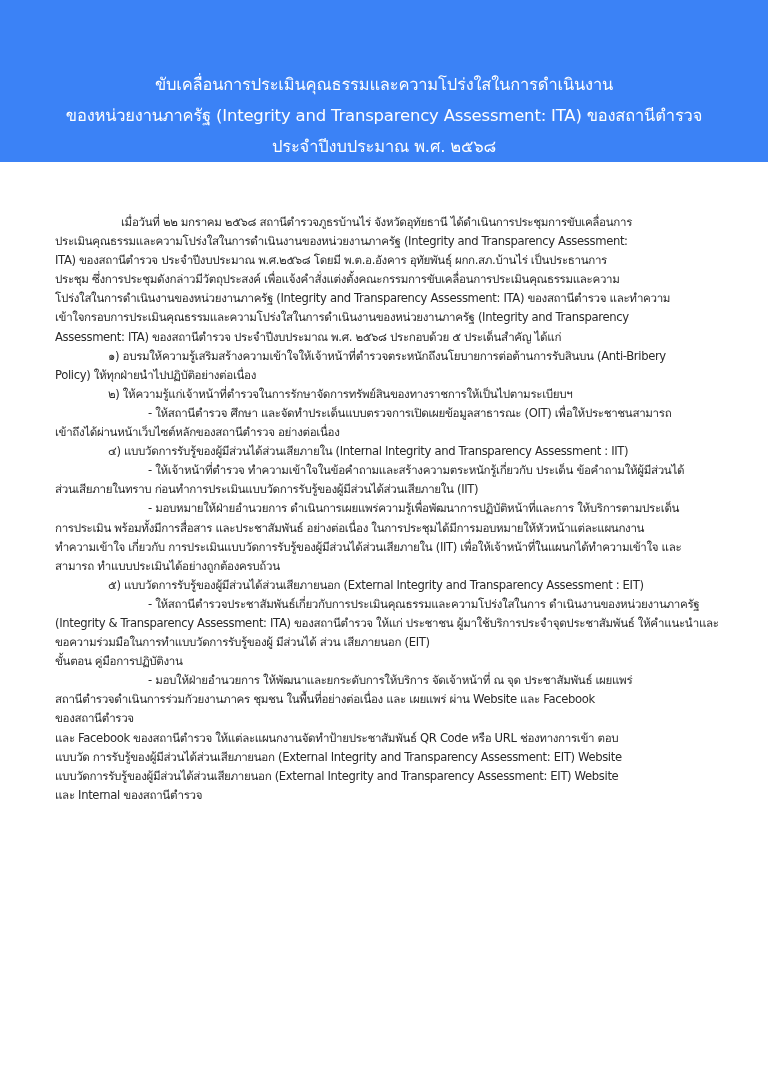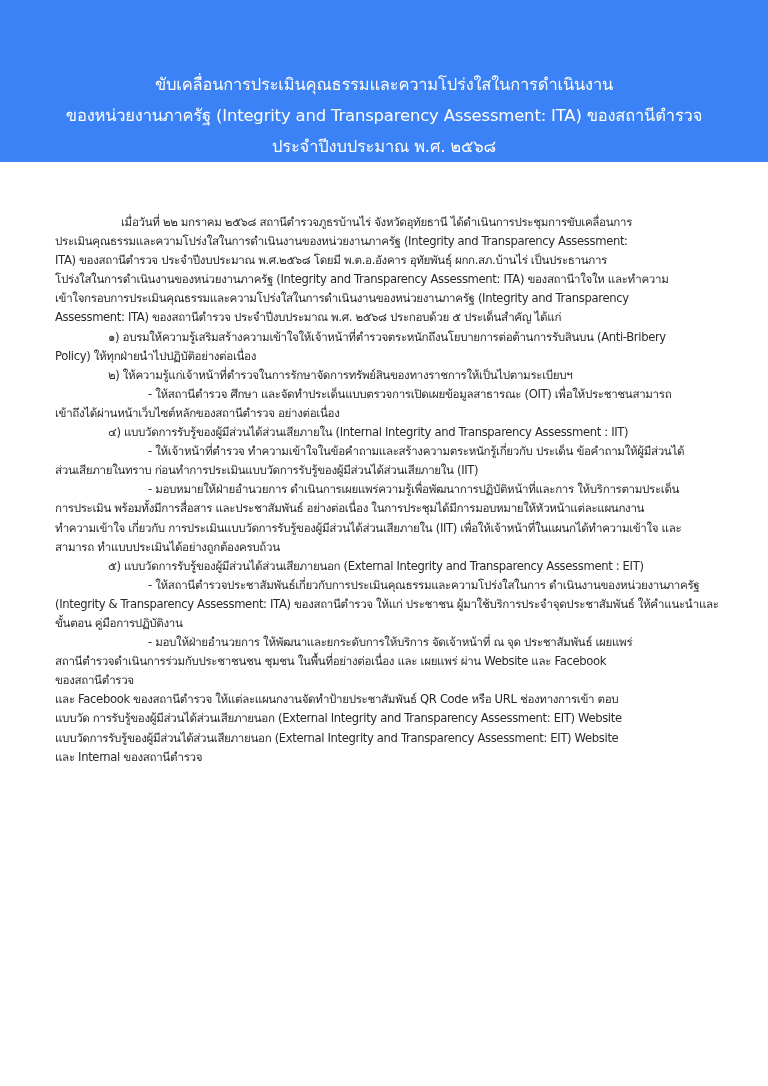--- a/index.html
+++ b/index.html
@@ -34,21 +34,22 @@
   <div class="title-line">ของหน่วยงานภาครัฐ (Integrity and Transparency Assessment: ITA) ของสถานีตำรวจ</div>
   <div class="title-line">ประจำปีงบประมาณ พ.ศ. ๒๕๖๘</div>
 </div>
 
 <div class="content">
 
   <div>
     <div class="line ind-p">เมื่อวันที่ ๒๒ มกราคม ๒๕๖๘  สถานีตำรวจภูธรบ้านไร่ จังหวัดอุทัยธานี  ได้ดำเนินการประชุมการขับเคลื่อนการ</div>
     <div class="line">ประเมินคุณธรรมและความโปร่งใสในการดำเนินงานของหน่วยงานภาครัฐ (Integrity and Transparency Assessment:</div>
     <div class="line">ITA) ของสถานีตำรวจ ประจำปีงบประมาณ พ.ศ.๒๕๖๘  โดยมี  พ.ต.อ.อังคาร  อุทัยพันธุ์  ผกก.สภ.บ้านไร่ เป็นประธานการ</div>
-    <div class="line">โปร่งใสในการดำเนินงานของหน่วยงานภาครัฐ (Integrity and Transparency Assessment: ITA) ของสถานีาใจให และทำความ</div>
+    <div class="line">ประชุม ซึ่งการประชุมดังกล่าวมีวัตถุประสงค์   เพื่อแจ้งคำสั่งแต่งตั้งคณะกรรมการขับเคลื่อนการประเมินคุณธรรมและความ</div>
+    <div class="line">โปร่งใสในการดำเนินงานของหน่วยงานภาครัฐ (Integrity and Transparency Assessment: ITA) ของสถานีตำรวจ และทำความ</div>
     <div class="line">เข้าใจกรอบการประเมินคุณธรรมและความโปร่งใสในการดำเนินงานของหน่วยงานภาครัฐ  (Integrity and Transparency</div>
     <div class="line">Assessment: ITA) ของสถานีตำรวจ ประจำปีงบประมาณ พ.ศ. ๒๕๖๘ ประกอบด้วย ๕ ประเด็นสำคัญ ได้แก่</div>
   </div>
 
   <div>
     <div class="line ind1">๑) อบรมให้ความรู้เสริมสร้างความเข้าใจให้เจ้าหน้าที่ตำรวจตระหนักถึงนโยบายการต่อต้านการรับสินบน (Anti-Bribery</div>
     <div class="line">Policy) ให้ทุกฝ่ายนำไปปฏิบัติอย่างต่อเนื่อง</div>
   </div>
 
   <div>
@@ -74,27 +75,28 @@
       <div class="line">ทำความเข้าใจ เกี่ยวกับ การประเมินแบบวัดการรับรู้ของผู้มีส่วนได้ส่วนเสียภายใน (IIT) เพื่อให้เจ้าหน้าที่ในแผนกได้ทำความเข้าใจ และ</div>
       <div class="line">สามารถ ทำแบบประเมินได้อย่างถูกต้องครบถ้วน</div>
     </div>
   </div>
 
   <div>
     <div class="line ind1">๕) แบบวัดการรับรู้ของผู้มีส่วนได้ส่วนเสียภายนอก (External Integrity and Transparency Assessment : EIT)</div>
     <div>
       <div class="line ind2">- ให้สถานีตำรวจประชาสัมพันธ์เกี่ยวกับการประเมินคุณธรรมและความโปร่งใสในการ ดำเนินงานของหน่วยงานภาครัฐ</div>
       <div class="line">(Integrity &amp; Transparency Assessment: ITA) ของสถานีตำรวจ ให้แก่ ประชาชน ผู้มาใช้บริการประจำจุดประชาสัมพันธ์ ให้คำแนะนำและ</div>
+      <div class="line">ขอความร่วมมือในการทำแบบวัดการรับรู้ของผู้ มีส่วนได้ ส่วน เสียภายนอก (EIT)</div>
     </div>
     <div>
       <div class="line">ขั้นตอน คู่มือการปฏิบัติงาน</div>
       <div class="line ind2">- มอบให้ฝ่ายอำนวยการ ให้พัฒนาและยกระดับการให้บริการ จัดเจ้าหน้าที่ ณ จุด ประชาสัมพันธ์ เผยแพร่</div>
     </div>
     <div>
-      <div class="line">สถานีตำรวจดำเนินการร่วมกับประชาชนชน ชุมชน ในพื้นที่อย่างต่อเนื่อง และ เผยแพร่ ผ่าน Website และ Facebook</div>
+      <div class="line">สถานีตำรวจดำเนินการร่วมกัวยงานภาคร ชุมชน ในพื้นที่อย่างต่อเนื่อง และ เผยแพร่ ผ่าน Website และ Facebook</div>
       <div class="line">ของสถานีตำรวจ</div>
     </div>
     <div>
       <div class="line">และ Facebook ของสถานีตำรวจ  ให้แต่ละแผนกงานจัดทำป้ายประชาสัมพันธ์ QR Code หรือ URL ช่องทางการเข้า ตอบ</div>
       <div class="line">แบบวัด การรับรู้ของผู้มีส่วนได้ส่วนเสียภายนอก (External Integrity and Transparency Assessment: EIT) Website</div>
       <div class="line">แบบวัดการรับรู้ของผู้มีส่วนได้ส่วนเสียภายนอก (External Integrity and Transparency Assessment: EIT) Website</div>
       <div class="line">และ Internal ของสถานีตำรวจ</div>
     </div>
   </div>
 </div>

